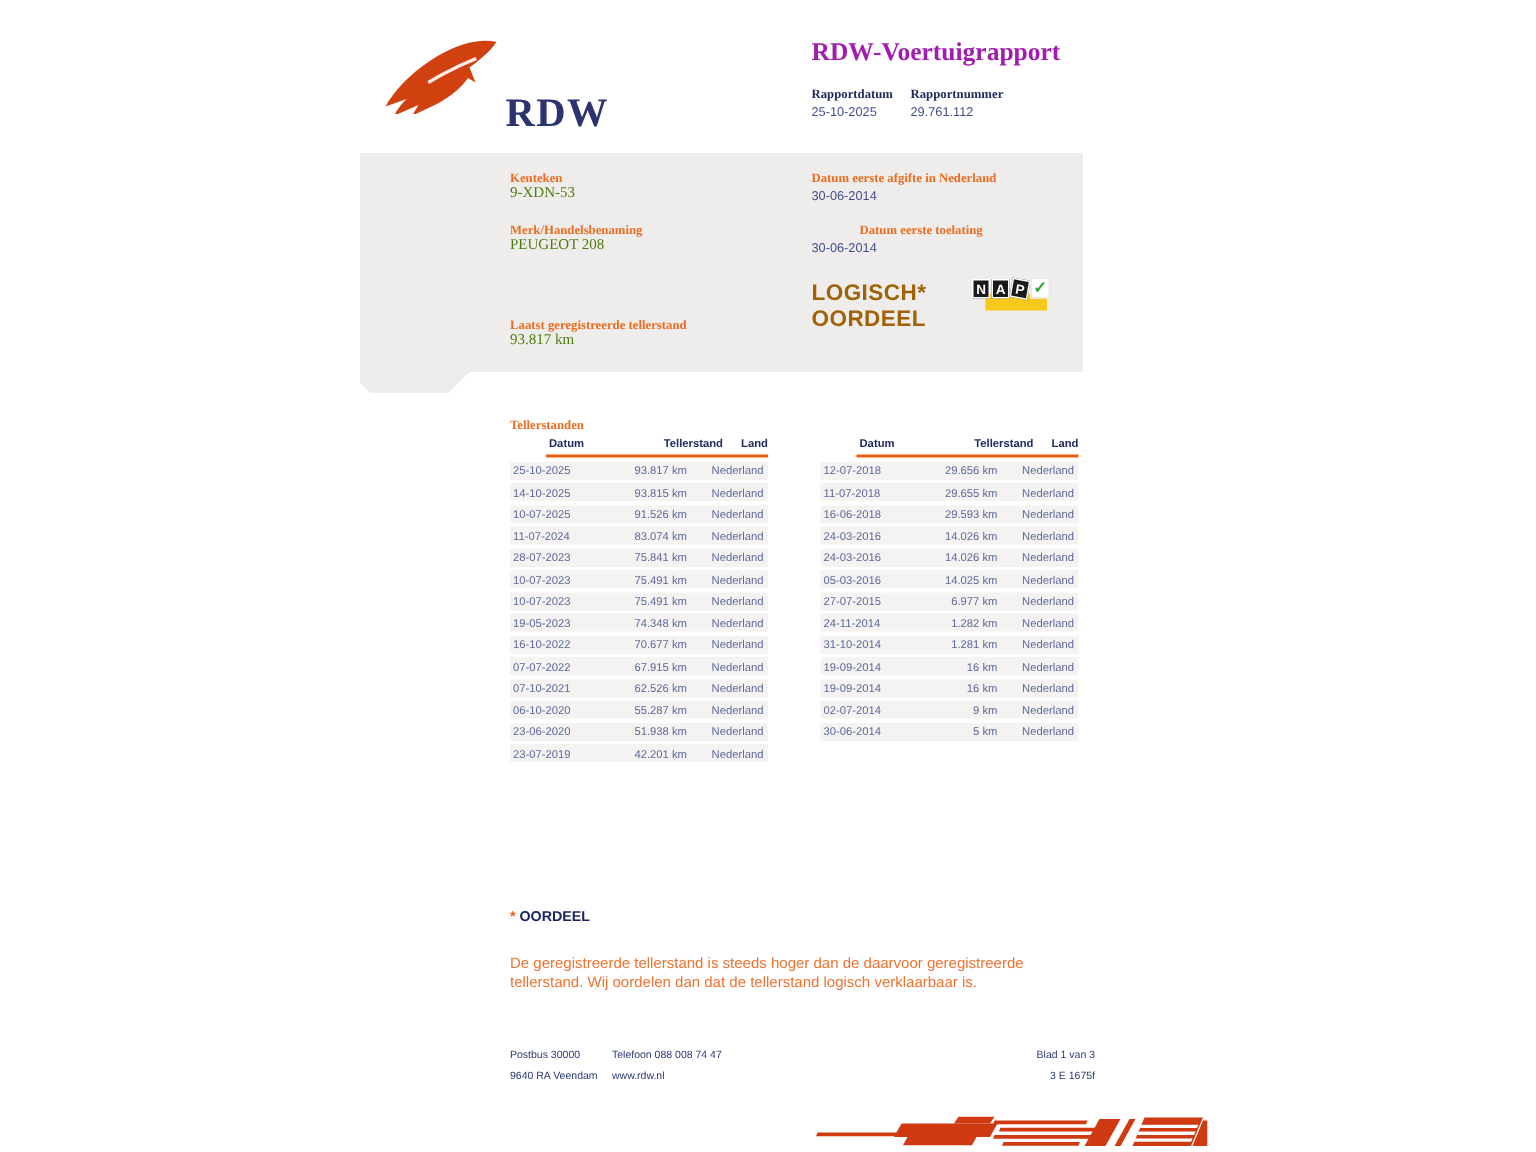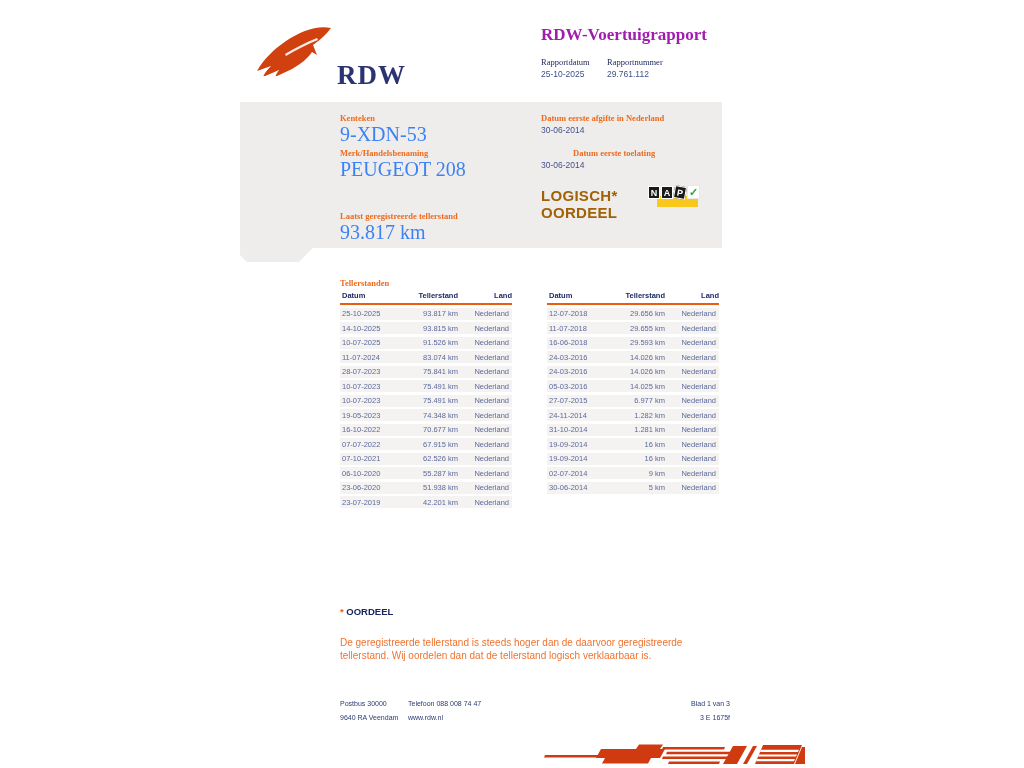--- a/index.html
+++ b/index.html
@@ -13,34 +13,34 @@
   
   .logo-text{
     left:337px;top:20px;font-family:"Liberation Serif",serif;font-weight:600;
     font-size:27px;color:#2b3470;letter-spacing:1px;margin-top:40px;
   }
   .report-title{
     left:541px;top:25px;font-family:"Liberation Serif",serif;font-weight:700;
     font-size:17px;color:#a21caf;
   }
   .hdr-label{
-    font-family:"Liberation Serif",serif;font-weight:400;font-size:8.5px;color:#222b5e;
+    font-family:"Liberation Serif",serif;font-weight:700;font-size:8.5px;color:#222b5e;
   }
   .hdr-value{font-size:8.5px;color:#43508a;}
 
   
   .panel{
     left:240px;top:102px;width:482px;height:160px;background:#efedeb;
     clip-path:polygon(0 0,482px 0,482px 146px,73px 146px,59px 160px,7px 160px,0 153px);
   }
   .fld-label{
     font-family:"Liberation Serif",serif;font-weight:700;font-size:8.5px;color:#ed6b1e;
   }
   .fld-big{
-    font-family:"Liberation Serif",serif;font-size:20px;color:#3b82f6;text-align:center;
+    font-family:"Liberation Serif",serif;font-size:10px;color:#4d7c0f;text-align:center;
   }
   .fld-value{font-size:8.5px;color:#43508a;}
   .oordeel{
     font-weight:700;font-size:15px;color:#a16207;letter-spacing:.3px;line-height:17px;
   }
 
   
   .nap{left:648px;top:185px;width:52px;height:27px;}
   .nap-yellow{position:absolute;left:9px;top:11px;width:41px;height:11px;background:#f8c81c;}
   .nap-box{
@@ -55,21 +55,21 @@
   }
 
   
   .section-title{
     left:340px;top:278px;font-family:"Liberation Serif",serif;font-weight:700;
     font-size:8.5px;color:#ed6b1e;
   }
   .mtable{width:172px;top:291px;}
   .mtable .thead{
     display:flex;height:12px;border-bottom:2px solid #e95d11;
-    font-weight:700;font-size:7.5px;color:#1e2a63;
+    font-weight:700;font-size:7.5px;color:#1e2a63;margin-left:24px;
   }
   .trow{
     display:flex;height:12px;margin-top:2.5px;background:#f5f3f1;
     font-size:7.5px;color:#5c699c;align-items:center;
   }
   .tcell{white-space:nowrap;}
   .c0{width:62px;text-align:left;padding-left:2px;}
   .c1{width:54px;text-align:right;}
   .c2{flex:1;text-align:right;padding-right:3px;}
   .thead .c2{padding-right:0;}

